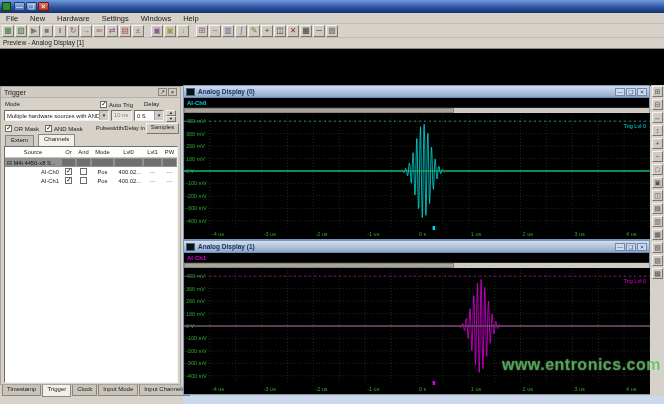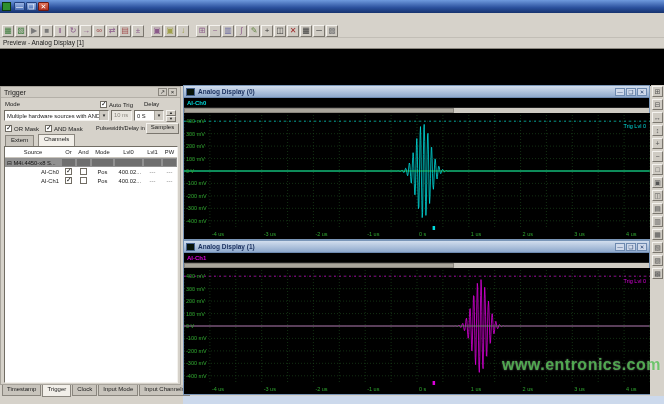--- a/index.html
+++ b/index.html
@@ -117,20 +117,28 @@
 
   <div class="titlebar">
     <span class="app-icon"></span>
     <span class="winbtns">
       <span class="wbtn">—</span>
       <span class="wbtn">❑</span>
       <span class="wbtn close">✕</span>
     </span>
   </div>
 
+  <div class="menubar" id="menubar">
+      <span class="menu-item">File</span>
+      <span class="menu-item">New</span>
+      <span class="menu-item">Hardware</span>
+      <span class="menu-item">Settings</span>
+      <span class="menu-item">Windows</span>
+      <span class="menu-item">Help</span>
+    </div>
   <div class="toolbar" id="toolbar">
       <span class="tool-btn" style="color: rgb(58, 122, 58);">▦</span>
       <span class="tool-btn" style="color: rgb(58, 122, 58);">▧</span>
       <span class="tool-btn" style="color: rgb(122, 122, 122);">▶</span>
       <span class="tool-btn" style="color: rgb(122, 122, 122);">■</span>
       <span class="tool-btn" style="color: rgb(138, 90, 138);">‖</span>
       <span class="tool-btn" style="color: rgb(138, 90, 138);">↻</span>
       <span class="tool-btn" style="color: rgb(138, 90, 138);">→</span>
       <span class="tool-btn" style="color: rgb(160, 74, 74);">∞</span>
       <span class="tool-btn" style="color: rgb(138, 90, 138);">⇄</span>

